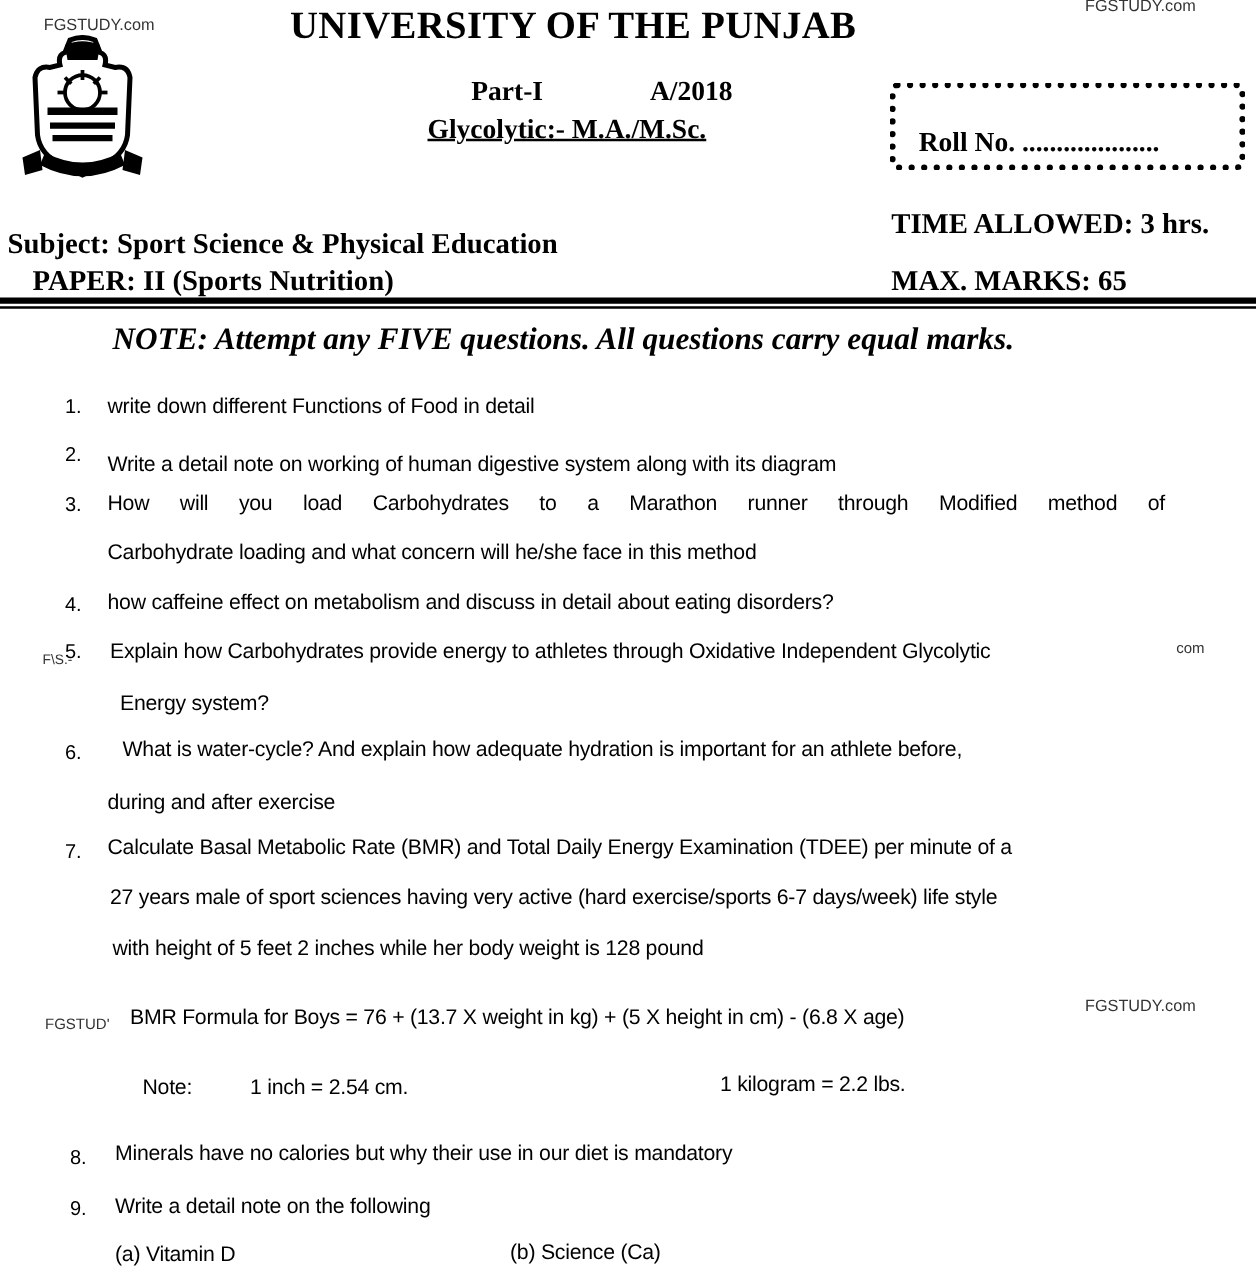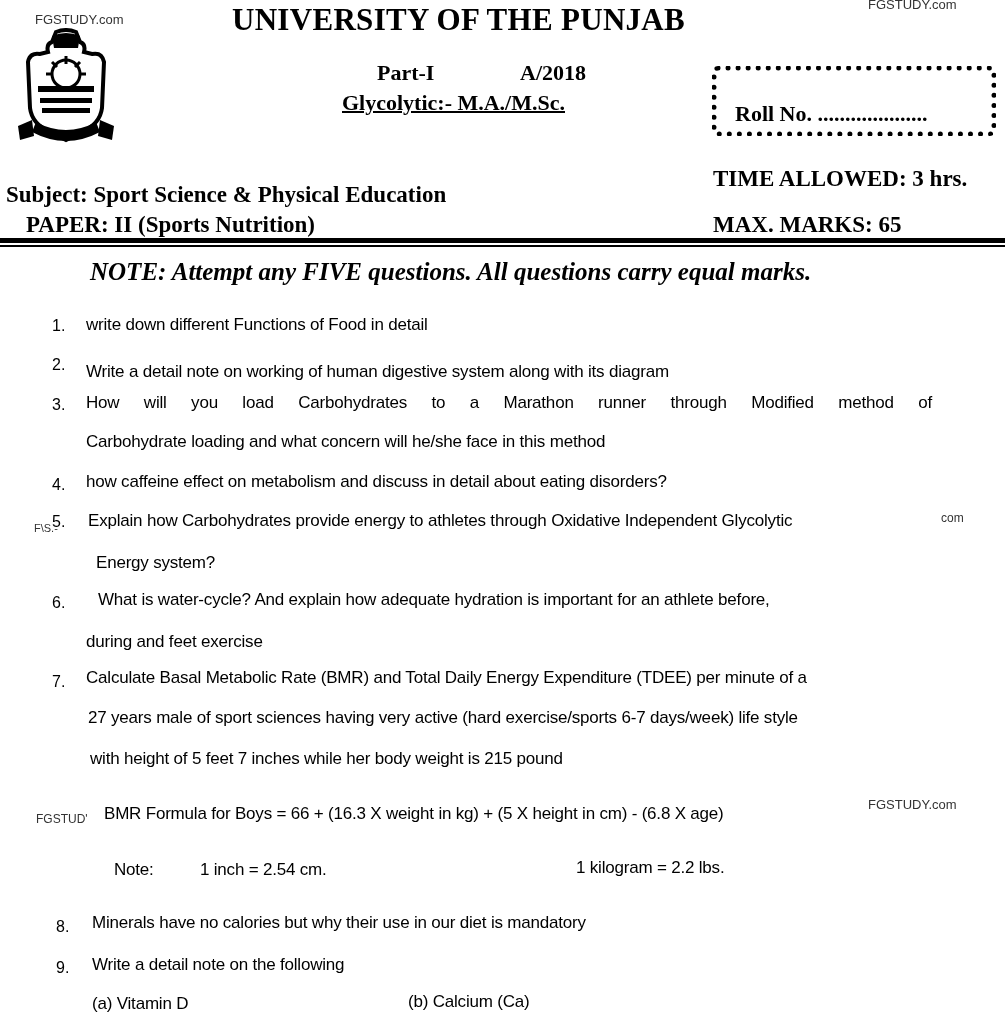--- a/index.html
+++ b/index.html
@@ -78,35 +78,35 @@
 <div class="abs q" style="left:86px; top:472px;">how caffeine effect on metabolism and discuss in detail about eating disorders?</div>
 
 <div class="abs wm" style="left:34px; top:522px; font-size:11px;">F\S.‐</div>
 <div class="abs qn" style="left:52px; top:513px;">5.</div>
 <div class="abs q" style="left:88px; top:511px;">Explain how Carbohydrates provide energy to athletes through Oxidative Independent Glycolytic</div>
 <div class="abs wm" style="left:941px; top:511px; font-size:12px;">com</div>
 <div class="abs q" style="left:96px; top:553px;">Energy system?</div>
 
 <div class="abs qn" style="left:52px; top:594px;">6.</div>
 <div class="abs q" style="left:86px; top:590px;margin-left:12px;">What is water-cycle? And explain how adequate hydration is important for an athlete before,</div>
-<div class="abs q" style="left:86px; top:632px;">during and feet exercise</div>
+<div class="abs q" style="left:86px; top:632px;">during and after exercise</div>
 
 <div class="abs qn" style="left:52px; top:673px;">7.</div>
-<div class="abs q" style="left:86px; top:668px;">Calculate Basal Metabolic Rate (BMR) and Total Daily Energy Expenditure (TDEE) per minute of a</div>
+<div class="abs q" style="left:86px; top:668px;">Calculate Basal Metabolic Rate (BMR) and Total Daily Energy Examination (TDEE) per minute of a</div>
 <div class="abs q" style="left:88px; top:708px;">27 years male of sport sciences having very active (hard exercise/sports 6-7 days/week) life style</div>
-<div class="abs q" style="left:90px; top:749px;">with height of 5 feet 7 inches while her body weight is 215 pound</div>
+<div class="abs q" style="left:90px; top:749px;">with height of 5 feet 2 inches while her body weight is 128 pound</div>
 
 <div class="abs wm" style="left:36px; top:812px; font-size:12px;">FGSTUD'</div>
-<div class="abs q" style="left:104px; top:804px;">BMR Formula for Boys = 66 + (16.3 X weight in kg) + (5 X height in cm) - (6.8 X age)</div>
+<div class="abs q" style="left:104px; top:804px;">BMR Formula for Boys = 76 + (13.7 X weight in kg) + (5 X height in cm) - (6.8 X age)</div>
 <div class="abs wm" style="left:868px; top:797px;">FGSTUDY.com</div>
 
 <div class="abs q" style="left:114px; top:860px;">Note:</div>
 <div class="abs q" style="left:200px; top:860px;">1 inch = 2.54 cm.</div>
 <div class="abs q" style="left:576px; top:858px;">1 kilogram = 2.2 lbs.</div>
 
 <div class="abs qn" style="left:56px; top:918px;">8.</div>
 <div class="abs q" style="left:92px; top:913px;">Minerals have no calories but why their use in our diet is mandatory</div>
 
 <div class="abs qn" style="left:56px; top:959px;">9.</div>
 <div class="abs q" style="left:92px; top:955px;">Write a detail note on the following</div>
 
 <div class="abs q" style="left:92px; top:994px;">(a) Vitamin D</div>
-<div class="abs q" style="left:408px; top:992px;">(b)  Calcium (Ca)</div>
+<div class="abs q" style="left:408px; top:992px;">(b)  Science (Ca)</div>
 
 </body></html>

